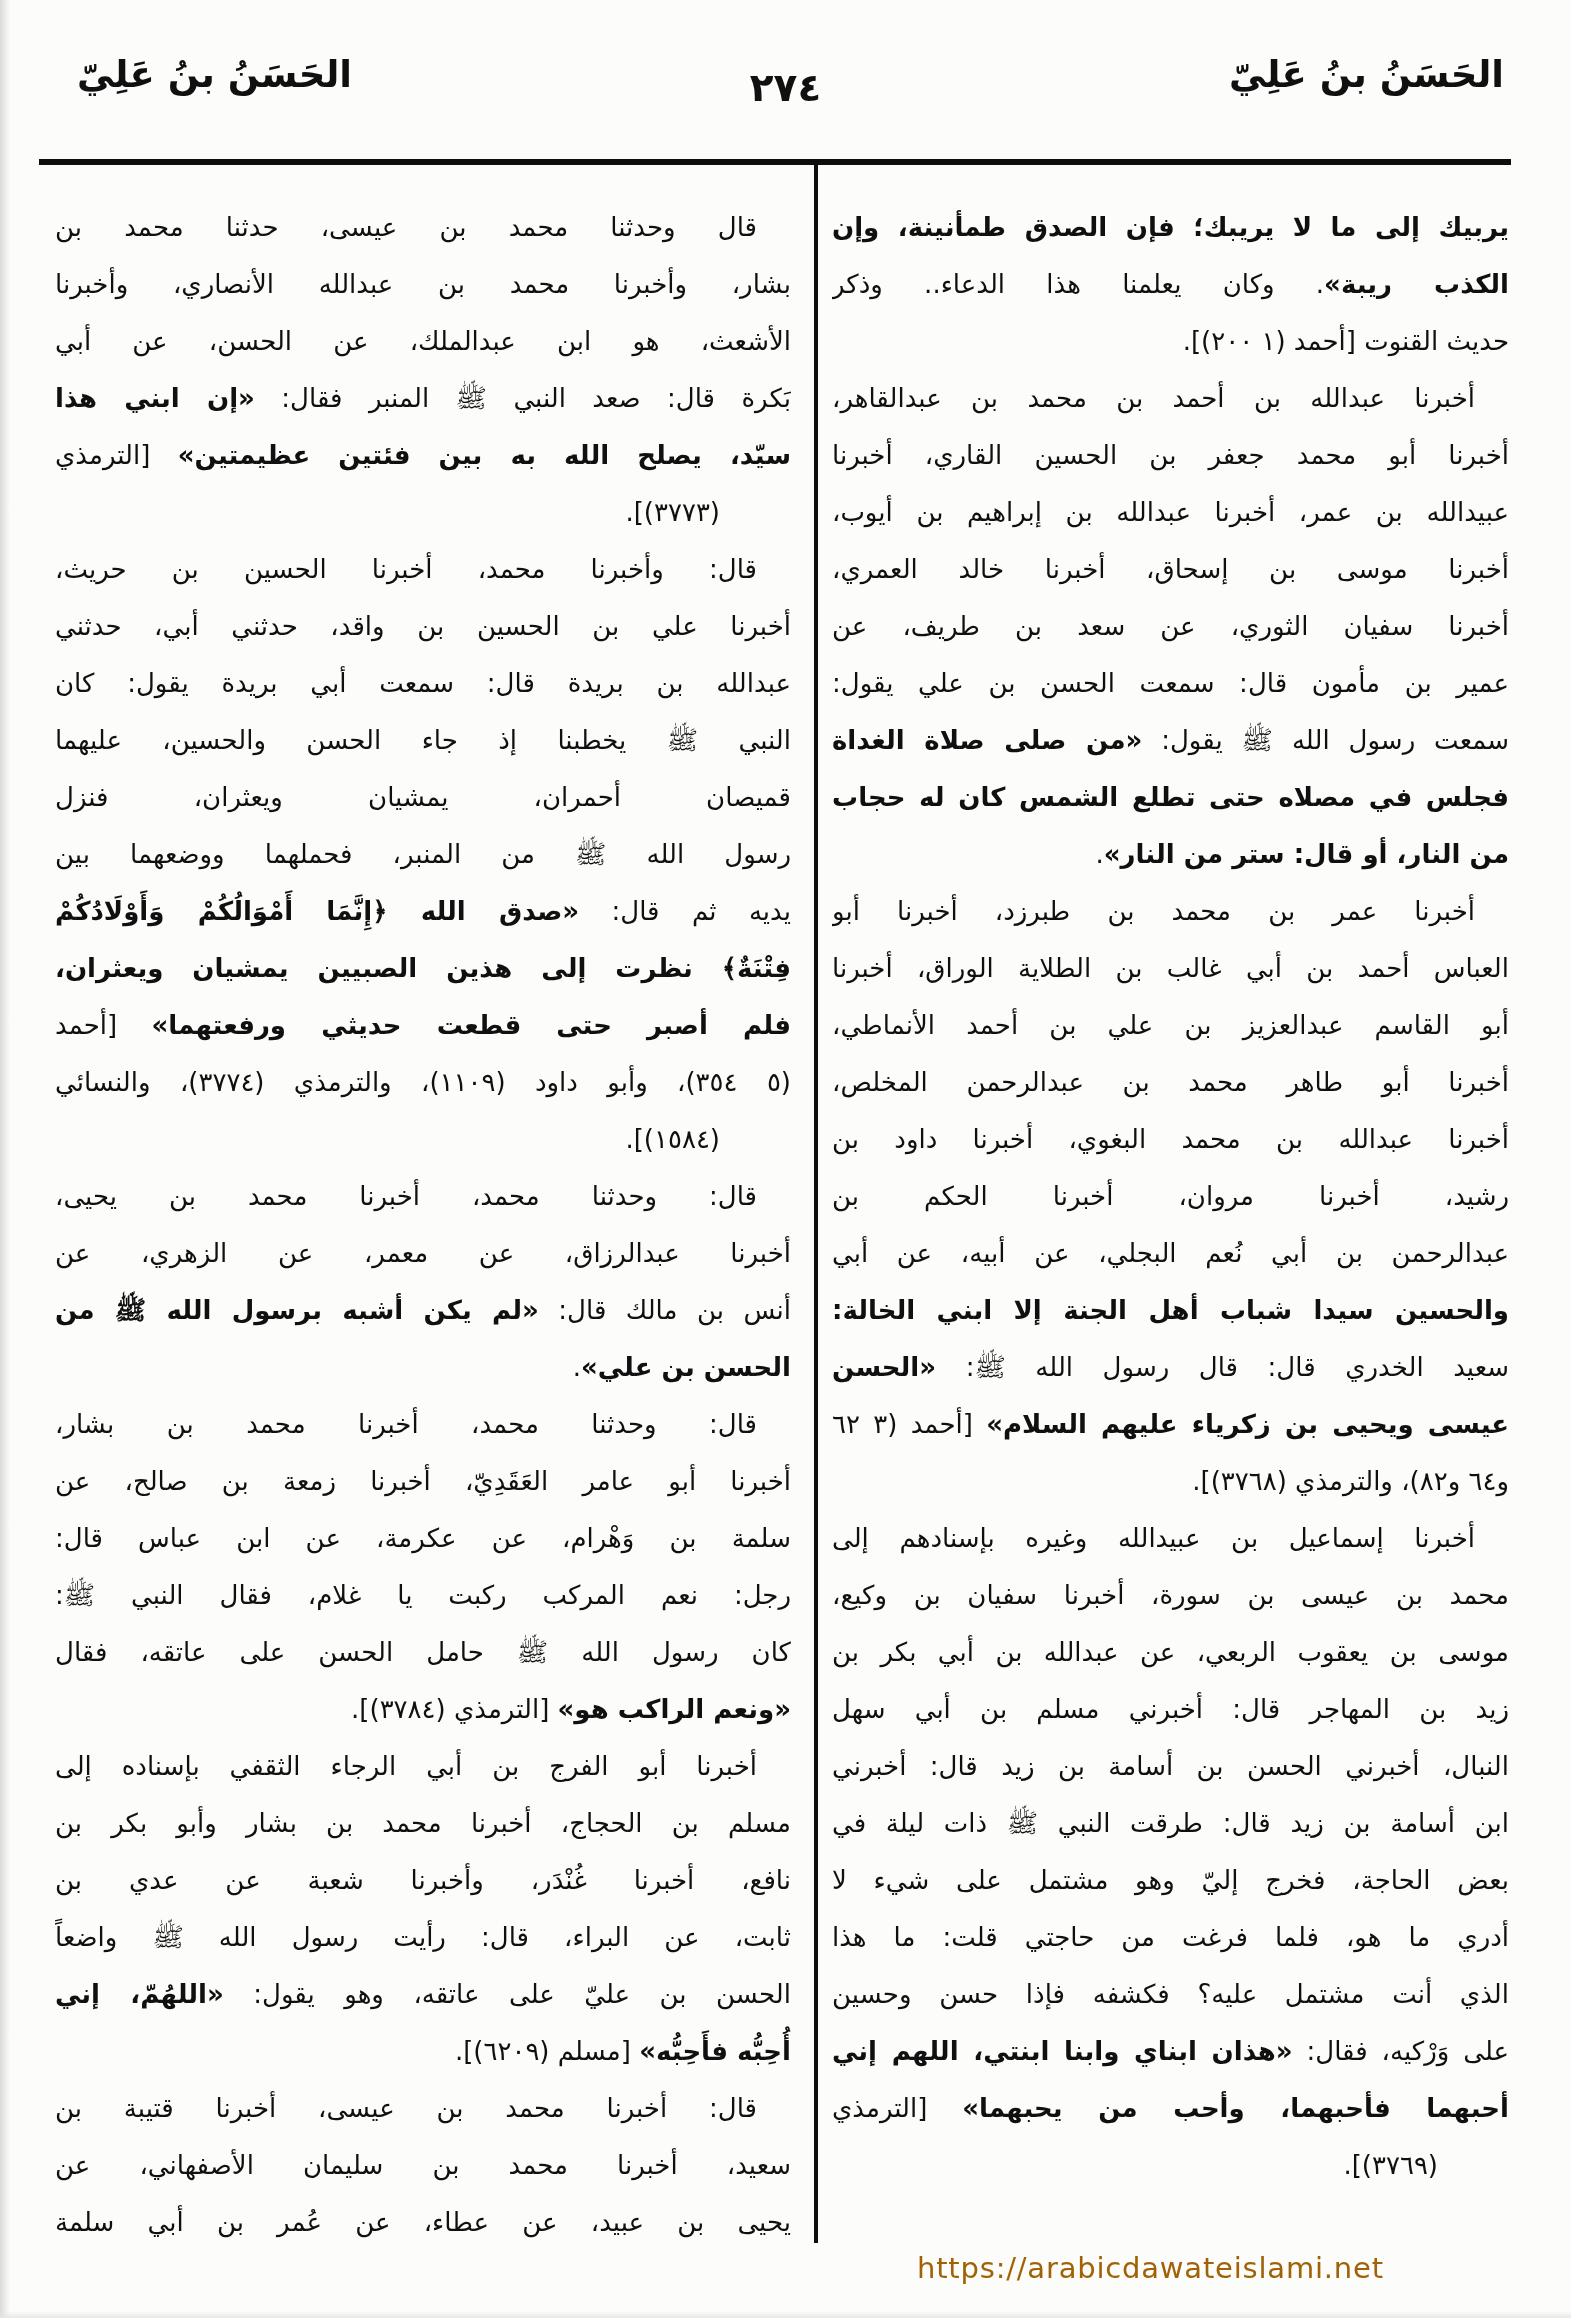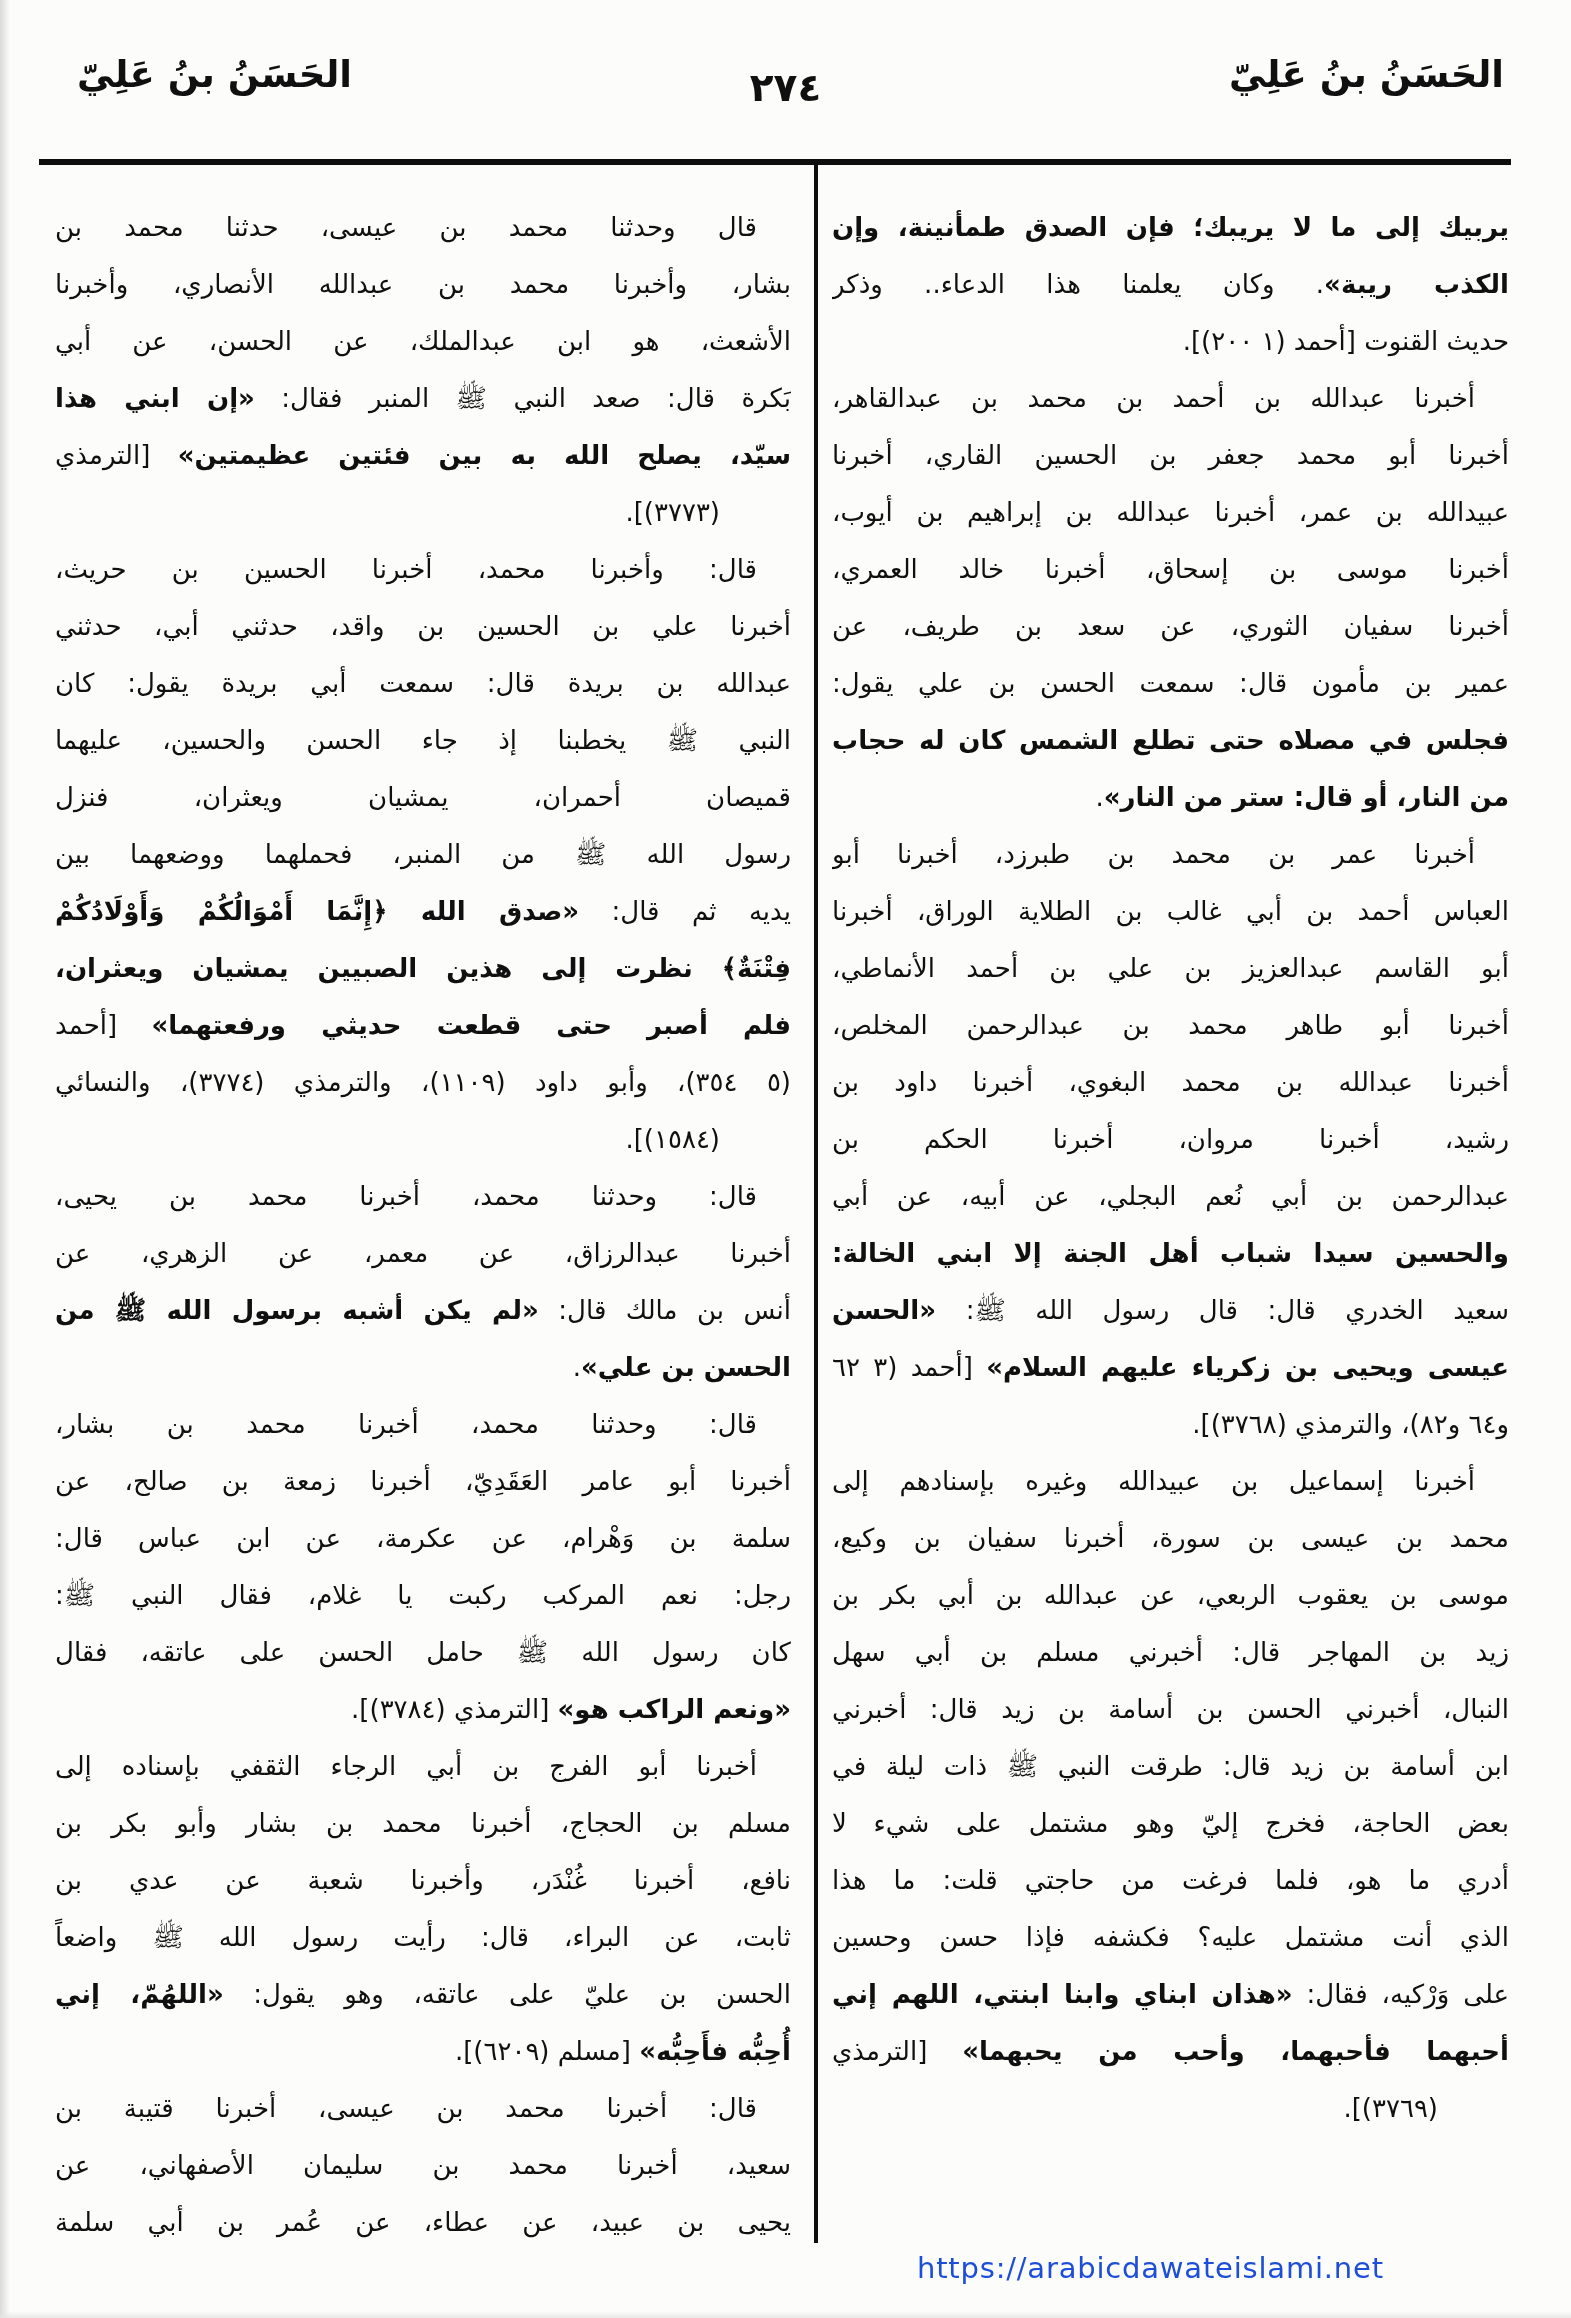--- a/index.html
+++ b/index.html
@@ -52,21 +52,21 @@
     font-size: 26px;
   }
   .line.last { text-align-last: right; }
   .line.indent { text-indent: 34px; }
   .line.ref { padding-right: 71px; }
   .b { font-weight: bold; }
   .watermark {
     position: absolute; left: 917px; top: 2251px;
     direction: ltr;
     font-size: 29px; letter-spacing: 0.8px;
-    color: #1d4ed8;
+    color: #a16207;
   }
 </style>
 </head>
 <body>
 
 <div class="edge-left"></div>
 <div class="edge-bottom"></div>
 
 <div class="hdr-title hdr-right">الحَسَنُ بنُ عَلِيّ</div>
 <div class="hdr-num">٢٧٤</div>
@@ -78,20 +78,21 @@
 <div class="col col-right" id="col-right">
     <div class="line"><span class="b">يربيك إلى ما لا يريبك؛ فإن الصدق طمأنينة، وإن</span></div>
     <div class="line"><span class="b">الكذب ريبة»</span><span class="r">. وكان يعلمنا هذا الدعاء.. وذكر</span></div>
     <div class="line last"><span class="r">حديث القنوت [أحمد (١ ٢٠٠)].</span></div>
     <div class="line indent"><span class="r">أخبرنا عبدالله بن أحمد بن محمد بن عبدالقاهر،</span></div>
     <div class="line"><span class="r">أخبرنا أبو محمد جعفر بن الحسين القاري، أخبرنا</span></div>
     <div class="line"><span class="r">عبيدالله بن عمر، أخبرنا عبدالله بن إبراهيم بن أيوب،</span></div>
     <div class="line"><span class="r">أخبرنا موسى بن إسحاق، أخبرنا خالد العمري،</span></div>
     <div class="line"><span class="r">أخبرنا سفيان الثوري، عن سعد بن طريف، عن</span></div>
     <div class="line"><span class="r">عمير بن مأمون قال: سمعت الحسن بن علي يقول:</span></div>
+    <div class="line"><span class="r">سمعت رسول الله ﷺ يقول: </span><span class="b">«من صلى صلاة الغداة</span></div>
     <div class="line"><span class="b">فجلس في مصلاه حتى تطلع الشمس كان له حجاب</span></div>
     <div class="line last"><span class="b">من النار، أو قال: ستر من النار»</span><span class="r">.</span></div>
     <div class="line indent"><span class="r">أخبرنا عمر بن محمد بن طبرزد، أخبرنا أبو</span></div>
     <div class="line"><span class="r">العباس أحمد بن أبي غالب بن الطلاية الوراق، أخبرنا</span></div>
     <div class="line"><span class="r">أبو القاسم عبدالعزيز بن علي بن أحمد الأنماطي،</span></div>
     <div class="line"><span class="r">أخبرنا أبو طاهر محمد بن عبدالرحمن المخلص،</span></div>
     <div class="line"><span class="r">أخبرنا عبدالله بن محمد البغوي، أخبرنا داود بن</span></div>
     <div class="line"><span class="r">رشيد، أخبرنا مروان، أخبرنا الحكم بن</span></div>
     <div class="line"><span class="r">عبدالرحمن بن أبي نُعم البجلي، عن أبيه، عن أبي</span></div>
     <div class="line"><span class="b">والحسين سيدا شباب أهل الجنة إلا ابني الخالة:</span></div>

